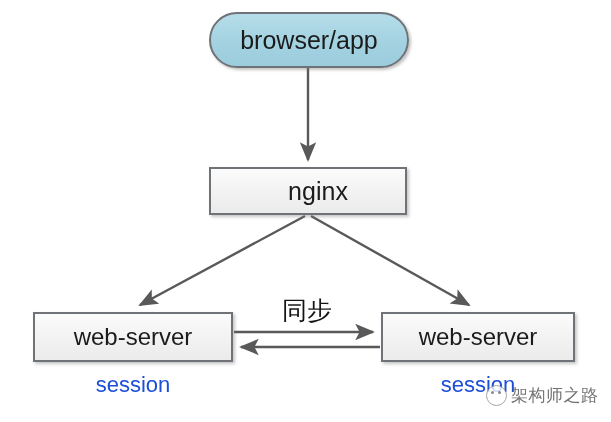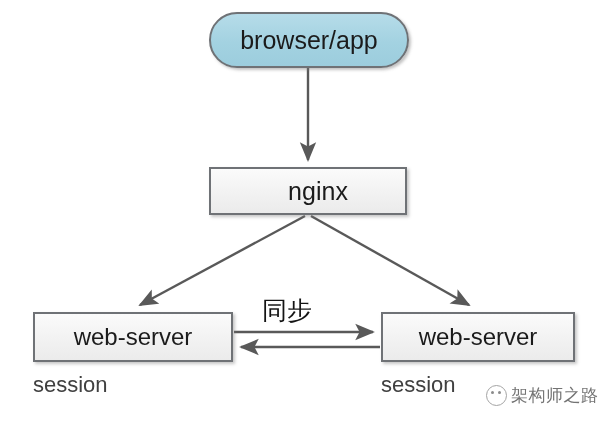--- a/index.html
+++ b/index.html
@@ -72,40 +72,41 @@
     top: 312px;
     width: 194px;
     height: 50px;
     border: 2px solid #6f7276;
     background: linear-gradient(180deg, #fbfbfb 0%, #f1f1f1 60%, #ebebeb 100%);
     font-size: 24px;
     box-shadow: 2px 2px 3px rgba(120,120,120,0.42);
   }
   .caption {
     position: absolute;
+    text-align: center;
     font-size: 22px;
-    color: #404040;
+    color: #1d4ed8;
     white-space: nowrap;
   }
   #caption-session-left {
     left: 33px;
     top: 372px;
     width: 200px;
   }
   #caption-session-right {
     left: 381px;
     top: 372px;
     width: 194px;
   }
   #edge-label-sync {
     position: absolute;
     left: 262px;
     top: 294px;
     width: 90px;
-    text-align: left;
+    text-align: center;
     font-size: 25px;
     color: #141414;
     white-space: nowrap;
   }
   
   #watermark {
     position: absolute;
     left: 486px;
     top: 384px;
     display: flex;

